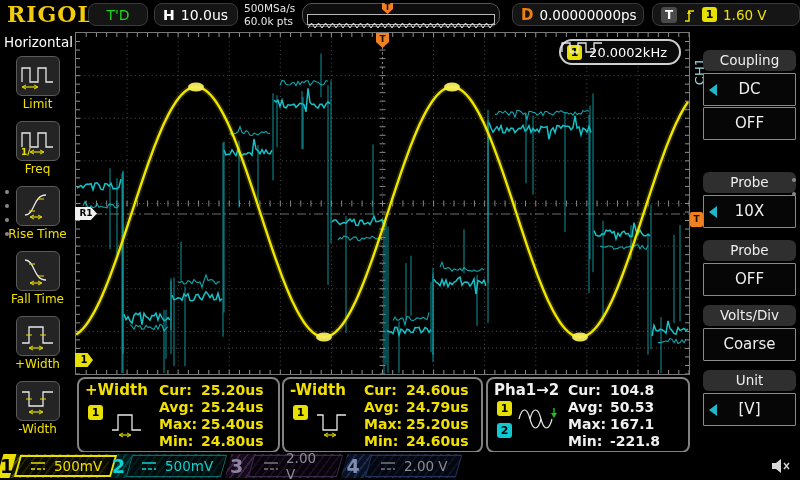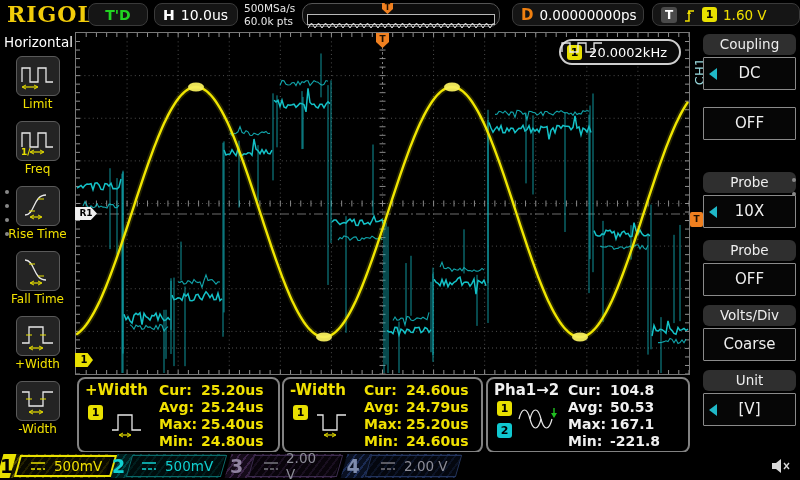--- a/index.html
+++ b/index.html
@@ -6,21 +6,21 @@
   *{box-sizing:border-box;}
   .screen{position:relative;width:800px;height:480px;background:#000;overflow:hidden;
           font-family:"DejaVu Sans","Liberation Sans",sans-serif;color:#e8e8e8;}
   
   .topbar{position:absolute;left:2px;top:0;width:800px;height:30px;background:#000;}
   .logo{position:absolute;left:5px;top:1px;font-family:"DejaVu Serif","Liberation Serif",serif;
         font-weight:bold;font-size:22px;color:#f2cc0a;letter-spacing:1px;}
   .pillbox{position:absolute;top:3px;height:23px;background:#151515;border:1px solid #3a3a3a;
            border-radius:8px;display:flex;align-items:center;padding:0 8px;gap:6px;}
   .tdbox{left:86px;width:60px;justify-content:center;}
-  .td-text{color:#21d421;font-weight:bold;font-size:14px;text-align:center;}
+  .td-text{color:#21d421;font-weight:normal;font-size:14px;text-align:center;}
   .hbox{left:152px;width:84px;}
   .h-label{color:#fff;font-weight:bold;font-size:14px;}
   .h-value{color:#fff;font-size:14px;}
   .rates{position:absolute;left:242px;top:2px;font-size:10.5px;line-height:13px;color:#e8e8e8;}
   .membar{position:absolute;left:300px;top:3px;width:198px;height:24px;background:#0d0d0d;
           border:1px solid #555;border-radius:10px;}
   .memstrip{position:absolute;left:4px;right:4px;top:10px;height:11px;border:1px solid #b8b8b8;background:#000;}
   .mem-trig{position:absolute;left:79px;top:-1px;width:11px;height:11px;background:#f08020;
             clip-path:polygon(0 0,100% 0,100% 55%,50% 100%,0 55%);
             color:#201000;font-size:8px;font-weight:bold;text-align:center;line-height:9px;z-index:3;}
@@ -604,21 +604,21 @@
     </div>
     <div class="marker m-trigtop">T</div>
     <div class="marker m-r1">R1</div>
     <div class="marker m-ch1">1</div>
   </div>
 
   <div class="rightmenu">
     <div class="rm-tab">CH1</div>
     <div class="marker m-triglevel">T</div>
 
-    <div class="rm-item" style="top:4px">
+    <div class="rm-item" style="top:20px">
       <div class="rm-label">Coupling</div>
       <div class="rm-value">
         <span class="rm-arrow"></span>
         <span>DC</span>
       </div>
     </div>
     <div class="rm-item" style="top:77px">
       <div class="rm-value">
         <span>OFF</span>
       </div>

